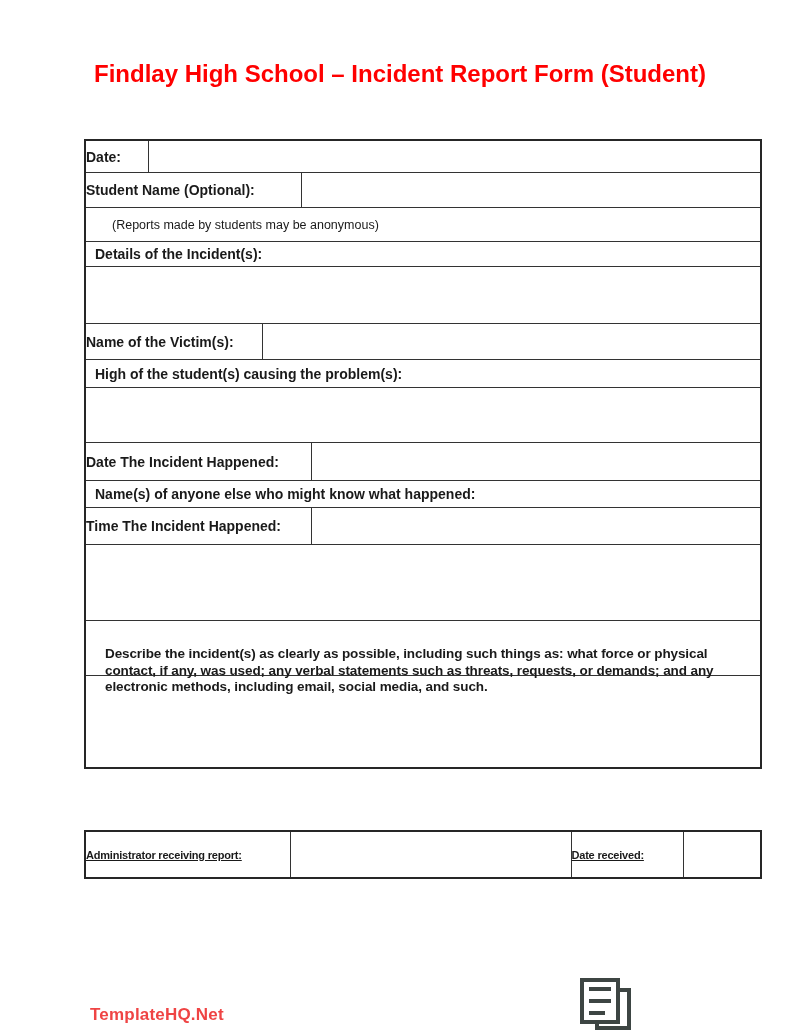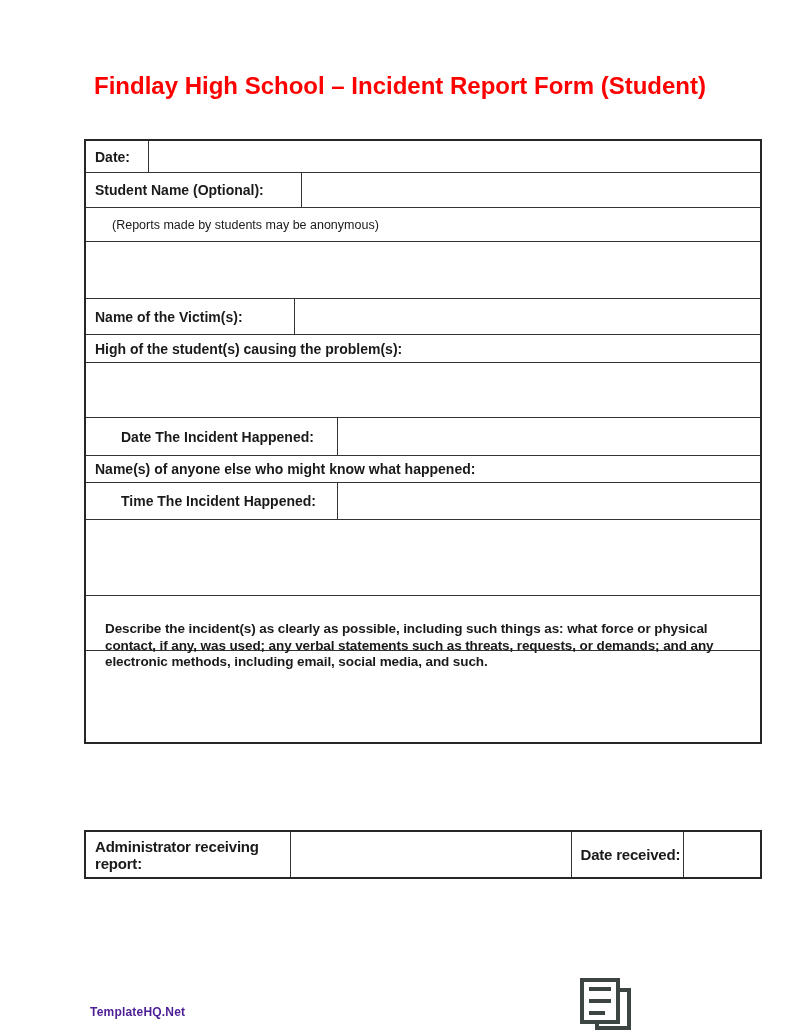--- a/index.html
+++ b/index.html
@@ -10,21 +10,21 @@
     position: relative;
     width: 800px;
     height: 1035px;
     background: #ffffff;
     overflow: hidden;
   }
 
   
   .title {
     position: absolute;
-    top: 72px;
+    top: 60px;
     left: 0;
     width: 100%;
     text-align: center;
     font-size: 24px;
     font-weight: bold;
     color: #ff0000;
     letter-spacing: 0px;
   }
 
   
@@ -40,21 +40,20 @@
     display: flex;
     border-bottom: 1px solid #333333;
     width: 100%;
   }
   .frow:last-child { border-bottom: none; }
 
   .cell-label {
     display: flex;
     align-items: center;
     border-right: 1px solid #333333;
-    padding-left: 9px;
     font-size: 14px;
     font-weight: bold;
     color: #1a1a1a;
     flex: 0 0 auto;
   }
   .cell-value { flex: 1 1 auto; }
 
   .cell-full {
     flex: 1 1 auto;
     display: flex;
@@ -75,22 +74,22 @@
   .h-causval   { height: 55px; }
   .h-datehap   { height: 38px; }
   .h-timehap   { height: 37px; }
   .h-witness   { height: 27px; }
   .h-witval    { height: 76px; }
   .h-describe  { height: 55px; }
   .h-descval   { height: 91px; }
 
   .w-date    { width: 63px;  }
   .w-student { width: 216px; }
-  .w-victim  { width: 209px; }
-  .w-dt      { width: 226px; margin-left: 26px; }
+  .w-victim  { width: 177px; }
+  .w-dt      { width: 226px; }
 
   .note-text {
     font-weight: normal;
     font-size: 12.5px;
     color: #1a1a1a;
   }
 
   .describe-cell {
     align-items: flex-start;
     padding: 5px 12px 0 19px;
@@ -104,34 +103,34 @@
   .admin-box {
     position: absolute;
     left: 84px;
     top: 830px;
     width: 678px;
     height: 49px;
     border: 2px solid #262626;
     background: #ffffff;
     display: flex;
   }
-  .admin-box .cell-label { font-size: 15px; letter-spacing: -0.2px; }
+  .admin-box .cell-label { font-size: 11px; letter-spacing: -0.2px; text-decoration: underline; }
   .acell-1 { width: 205px; }
   .acell-2 { width: 204px; border-right: 1px solid #333333; }
   .acell-3 { width: 112px; }
   .acell-4 { flex: 1 1 auto; }
 
   
   .footer-site {
     position: absolute;
     left: 90px;
     top: 1005px;
-    font-size: 12px;
-    font-weight: bold;
-    color: #4c1d95;
+    font-size: 17px;
+    font-weight: bold;
+    color: #ef4444;
     letter-spacing: 0.2px;
   }
 
   .logo {
     position: absolute;
     left: 578px;
     top: 977px;
     display: flex;
     align-items: flex-start;
   }
@@ -195,20 +194,23 @@
 
     <div class="frow h-student">
       <div class="cell-label w-student">Student Name (Optional):</div>
       <div class="cell-value"></div>
     </div>
 
     <div class="frow h-note">
       <div class="cell-full note-text">(Reports made by students may be anonymous)</div>
     </div>
 
+    <div class="frow h-details">
+      <div class="cell-full">Details of the Incident(s):</div>
+    </div>
 
     <div class="frow h-detval">
       <div class="cell-value"></div>
     </div>
 
     <div class="frow h-victim">
       <div class="cell-label w-victim">Name of the Victim(s):</div>
       <div class="cell-value"></div>
     </div>
 

